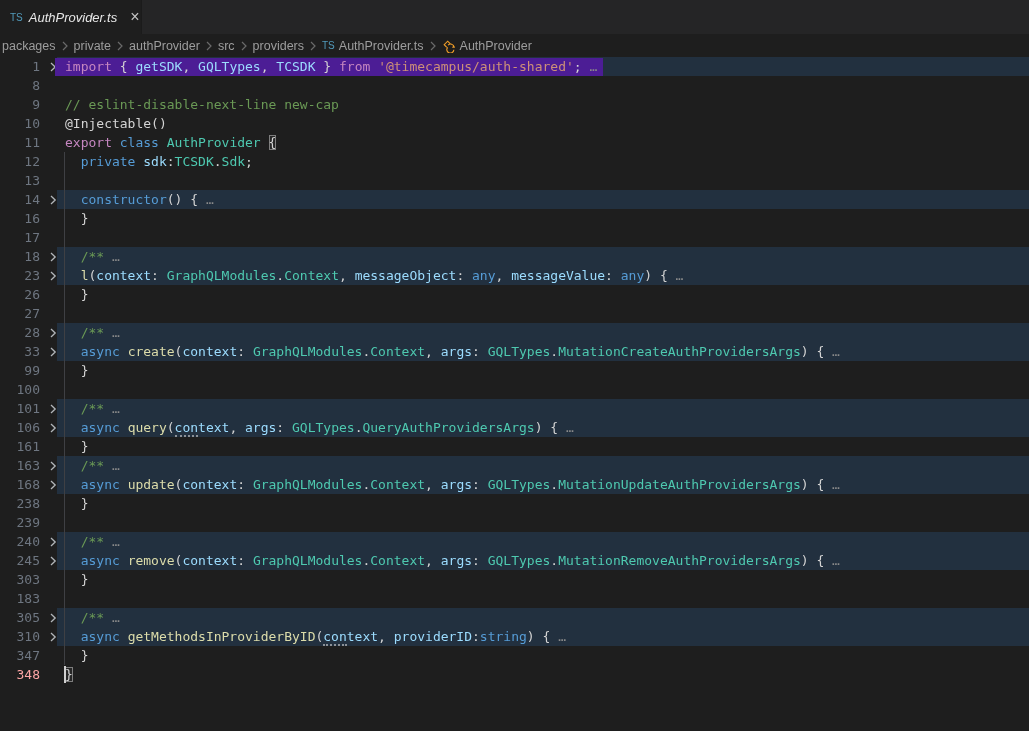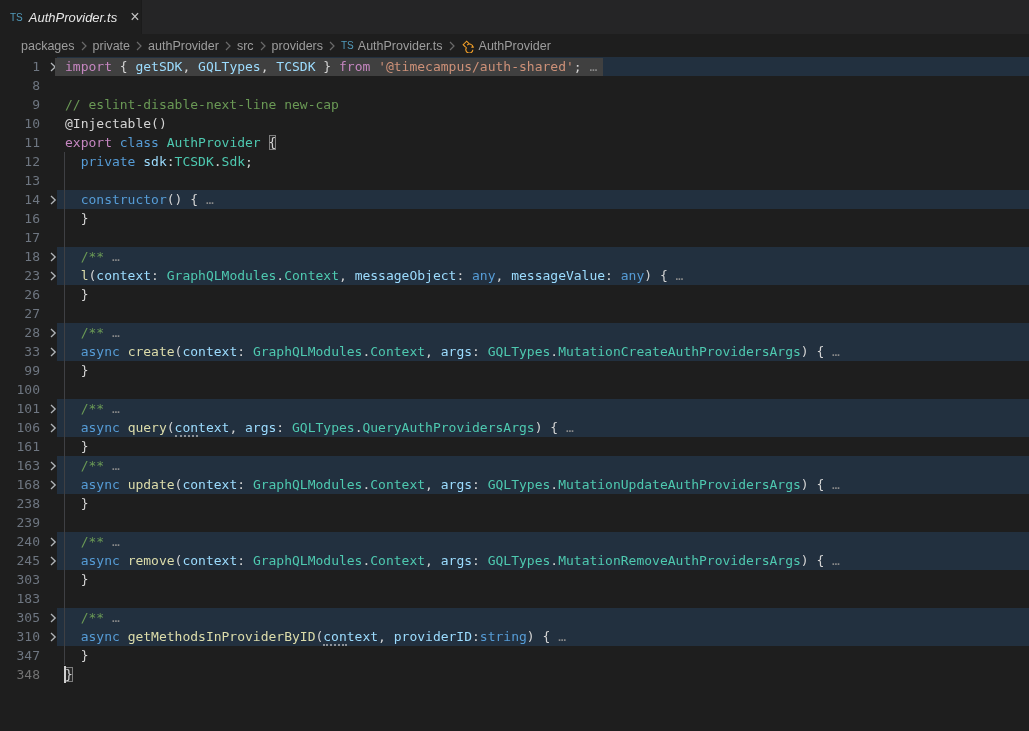--- a/index.html
+++ b/index.html
@@ -6,50 +6,50 @@
   body{width:1029px;height:731px;overflow:hidden;font-family:"Liberation Sans",sans-serif;-webkit-font-smoothing:antialiased;}
 
   
   .tabbar{height:34px;background:#252526;display:flex;align-items:stretch;}
   .tab{background:#1e1e1e;display:flex;align-items:center;gap:6px;padding:0 10px 0 10px;width:142px;box-sizing:border-box;border-right:1px solid #1b1b1b;cursor:pointer;}
   .tab .ftitle{color:#e8e8e8;font-style:italic;font-size:13px;white-space:nowrap;}
   .tab .close{color:#c2c2c2;font-size:16px;line-height:1;margin-left:4px;padding:1px 3px;border-radius:3px;}
   .tsicon{color:#519aba;font-weight:normal;font-size:10px;letter-spacing:0;font-family:"Liberation Sans",sans-serif;}
 
   
-  .breadcrumb{height:23px;background:#1e1e1e;display:flex;align-items:center;padding-left:21px;font-size:12.5px;color:#9d9d9d;gap:3px;white-space:nowrap;}
+  .breadcrumb{height:23px;background:#1e1e1e;display:flex;align-items:center;padding-left:2px;font-size:12.5px;color:#9d9d9d;gap:3px;white-space:nowrap;}
   .crumb{cursor:pointer;display:flex;align-items:center;gap:4px;}
   .crumb-sep{display:flex;align-items:center;margin:0 1px;}
   .classicon{display:inline-flex;}
 
   
   .editor{position:relative;background:#1e1e1e;font-family:"DejaVu Sans Mono","Liberation Mono",monospace;font-size:13px;}
   .row{position:relative;height:19px;display:flex;align-items:center;white-space:pre;}
   .row .bgstrip{position:absolute;left:57px;right:0;top:0;bottom:0;background:transparent;}
   .row.foldbg .bgstrip{background:#22303f;}
   .num{width:40px;text-align:right;color:#6e7681;flex:none;position:relative;z-index:2;user-select:none;}
-  .num.active{color:#737373;}
+  .num.active{color:#fca5a5;}
   .chev{width:25px;flex:none;display:flex;align-items:center;justify-content:center;position:relative;z-index:2;cursor:pointer;}
   .code{position:relative;z-index:2;color:#d4d4d4;cursor:text;}
   .guide{position:absolute;left:64px;top:0;bottom:0;border-left:1px solid #3f4044;z-index:1;}
   .cursor{position:absolute;left:64px;top:1px;width:2px;height:17px;background:#cfcfcf;z-index:3;}
 
   
   .kw{color:#c586c0;}
   .st{color:#569cd6;}
   .ty{color:#4ec9b0;}
   .va{color:#9cdcfe;}
   .fn{color:#dcdcaa;}
   .str{color:#ce9178;}
   .cm{color:#6a9955;}
   .pu{color:#d4d4d4;}
   .el{color:#8a8a8a;}
   .match{box-shadow:inset 0 0 0 1px #7e7e7e;background:rgba(255,255,255,0.04);}
   .dots{border-bottom:2px dotted rgba(225,225,225,0.55);}
-  .sel{background:#404040;padding:1px 6px 2px 10px;margin-left:-10px;}
+  .sel{background:#4c1d95;padding:1px 6px 2px 10px;margin-left:-10px;}
 </style>
 </head>
 <body>
 
 <div class="tabbar">
   <div class="tab">
     <span class="tsicon">TS</span>
     <span class="ftitle">AuthProvider.ts</span>
     <span class="close">×</span>
   </div>

